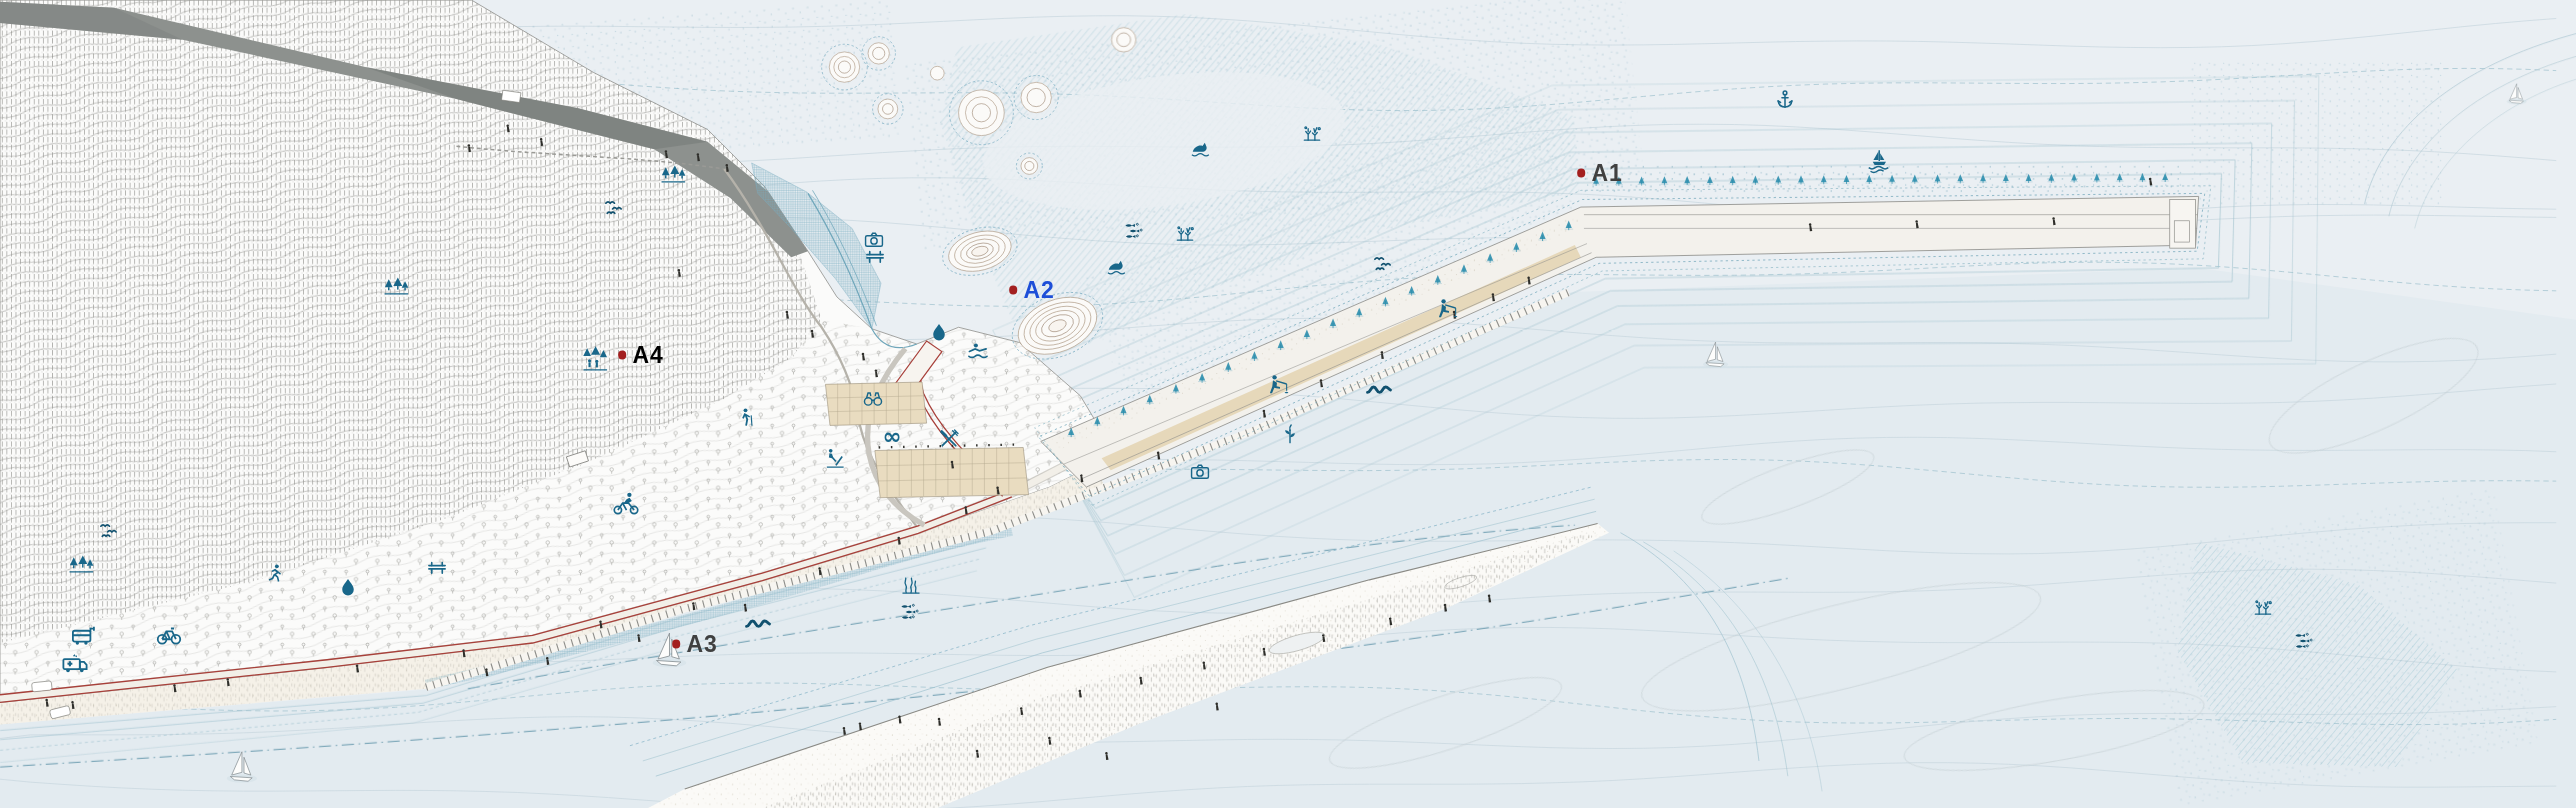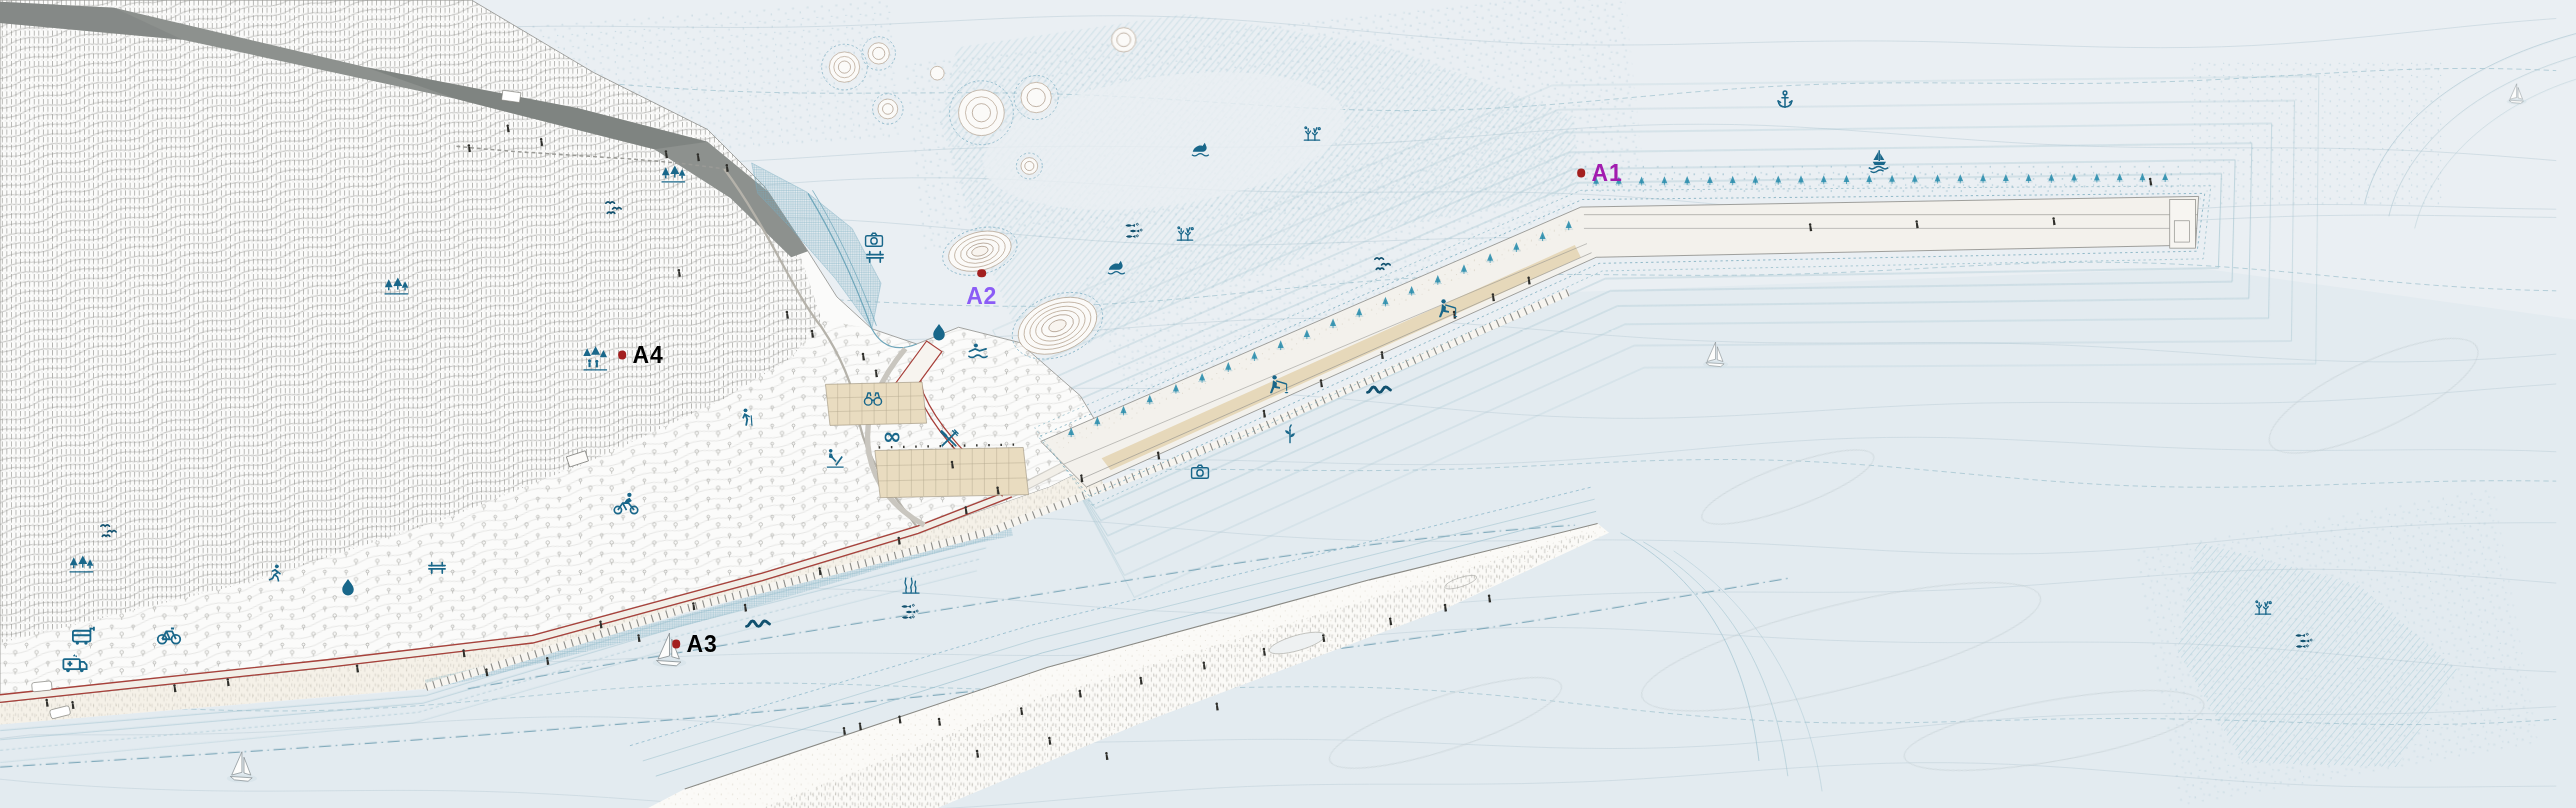--- a/index.html
+++ b/index.html
@@ -1110,29 +1110,29 @@
     </div>
     <div class="map-icon" title="anchorage" style="left: 1785px; top: 100px; color: rgb(25, 103, 138);">
       <svg viewBox="0 0 24 24" fill="none" stroke="currentColor" stroke-width="1.6" stroke-linecap="round">
         <circle cx="12" cy="4.6" r="1.9"></circle>
         <path d="M12 6.5 V19.5"></path>
         <path d="M8.8 9.6 H15.2"></path>
         <path d="M4.8 13 C5.3 16.8 8 19.3 12 19.3 C16 19.3 18.7 16.8 19.2 13"></path>
         <path d="M4.8 13 L7.3 14.6 M19.2 13 L16.7 14.6"></path>
       </svg>
     </div>
-    <div class="marker" style="left: 1581px; top: 173px; color: #a21caf;">
+    <div class="marker" style="left: 1581px; top: 173px; color: #404040;">
       <span class="dot" style="background: rgb(163, 31, 31);"></span>
       <span>A1</span>
     </div>
-    <div class="marker" style="left: 970px; top: 290px; color: #8b5cf6; flex-direction: column;">
+    <div class="marker" style="left: 1013px; top: 290px; color: #1d4ed8;">
       <span class="dot" style="background: rgb(163, 31, 31);"></span>
       <span>A2</span>
     </div>
-    <div class="marker" style="left: 676px; top: 644px; color: #000000;">
+    <div class="marker" style="left: 676px; top: 644px; color: #404040;">
       <span class="dot" style="background: rgb(163, 31, 31);"></span>
       <span>A3</span>
     </div>
     <div class="marker" style="left: 622px; top: 355px; color: #000000;">
       <span class="dot" style="background: rgb(163, 31, 31);"></span>
       <span>A4</span>
     </div>
   </div>
 
 

